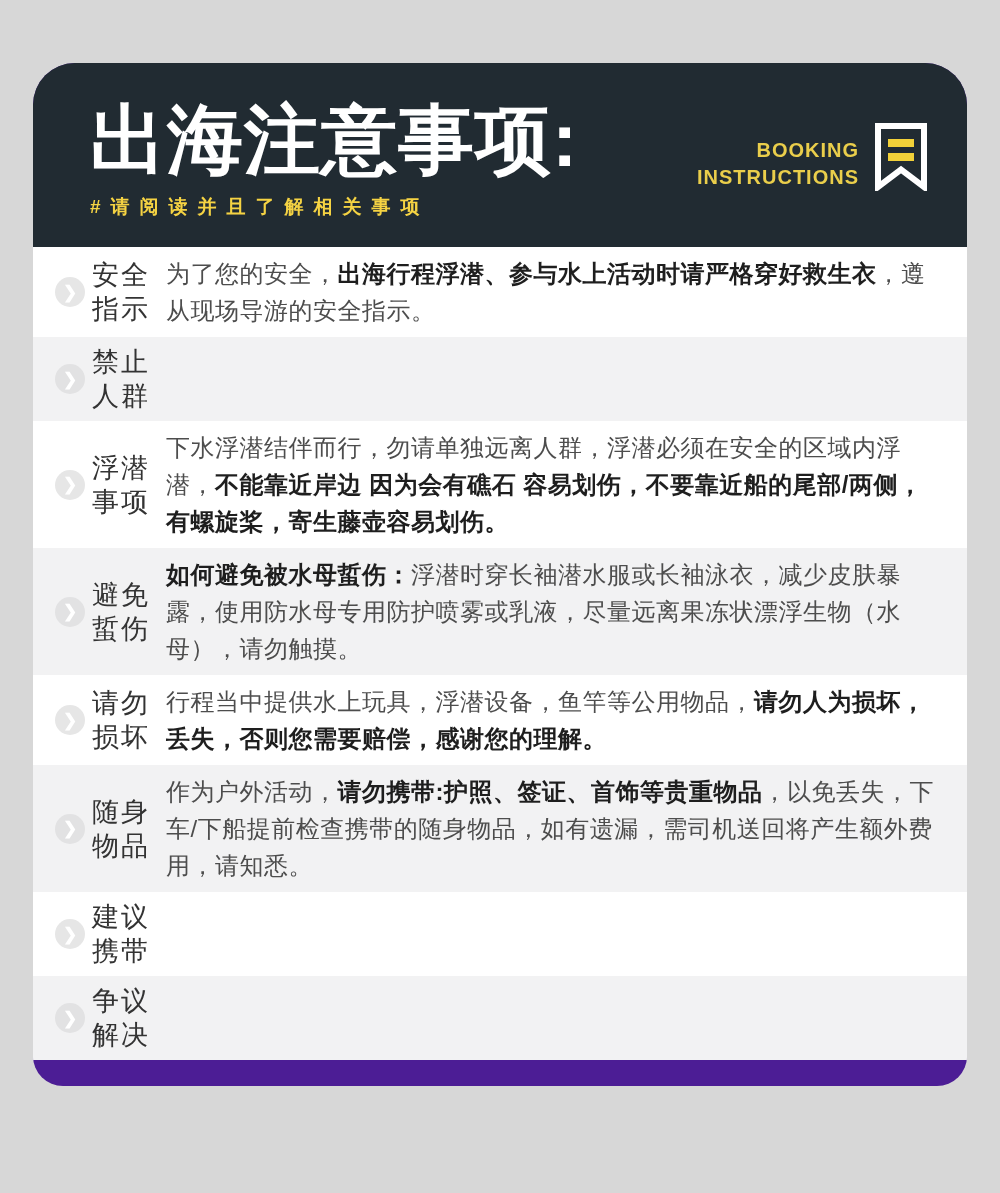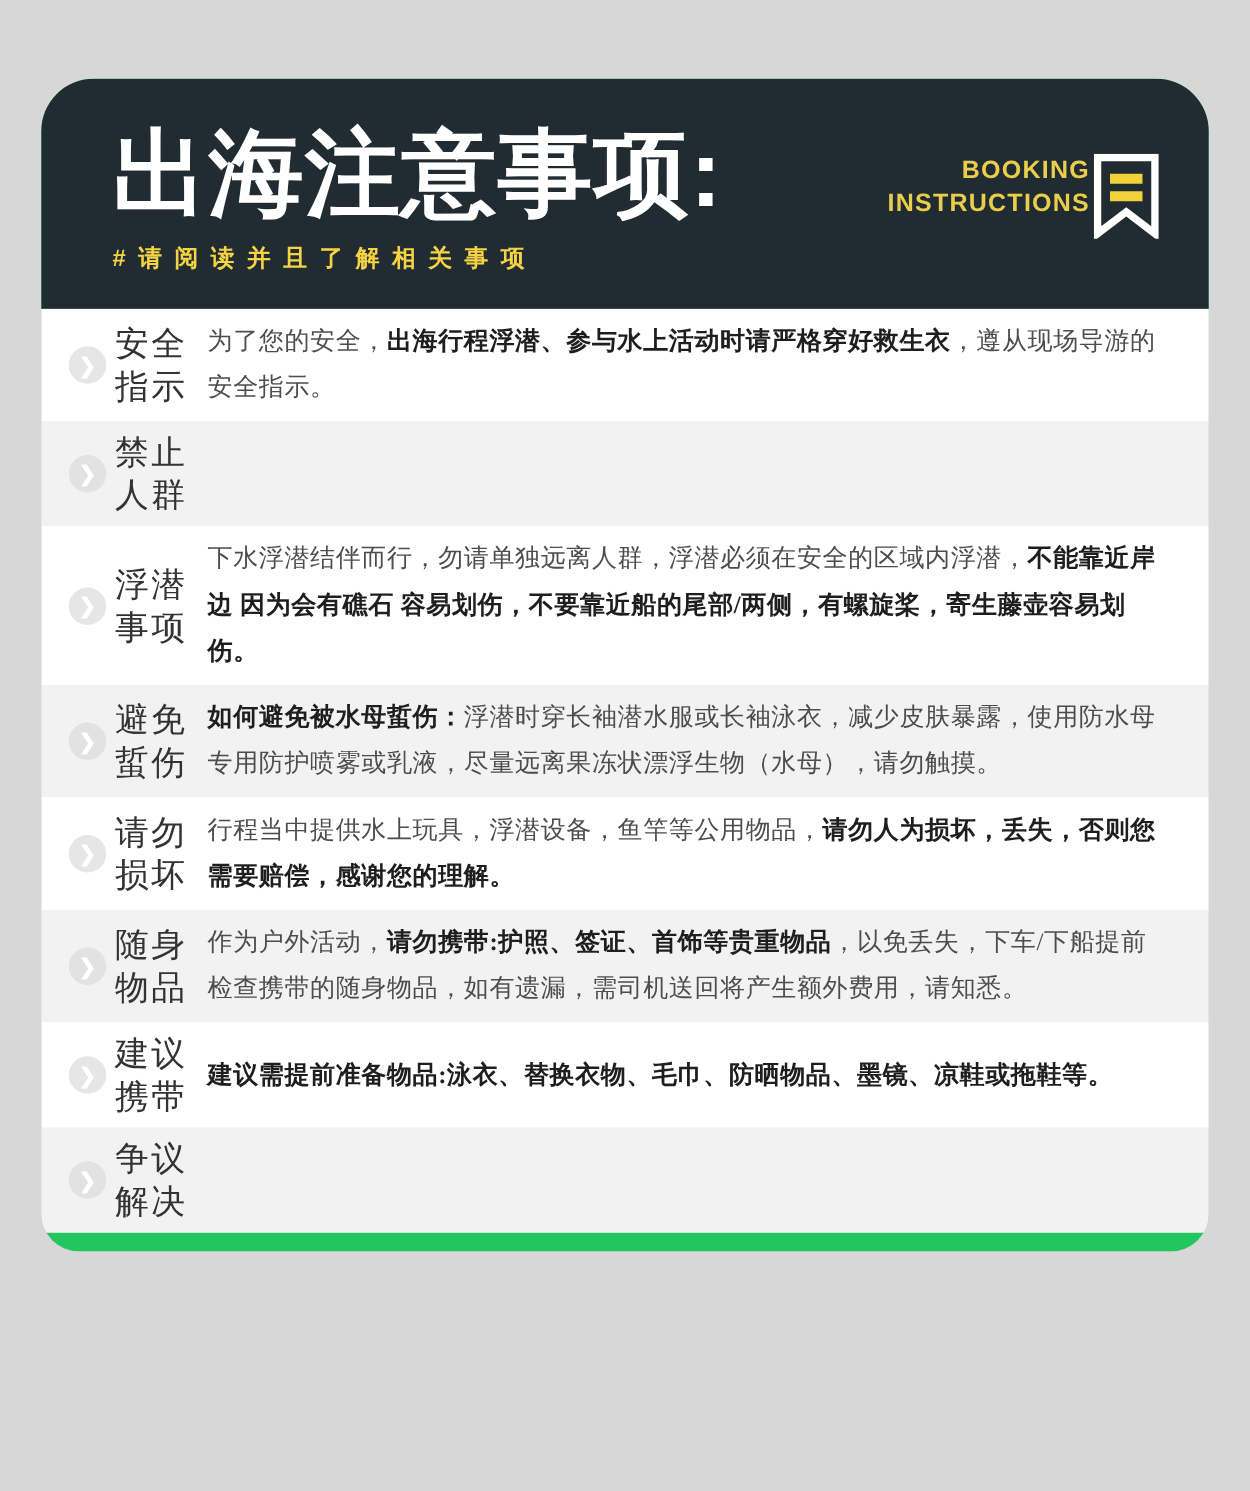--- a/index.html
+++ b/index.html
@@ -5,24 +5,24 @@
   html,body { margin:0; padding:0; }
   body {
     width:1000px; height:1193px;
     background:#d7d7d7;
     font-family:"Liberation Sans", sans-serif;
     position:relative;
     overflow:hidden;
   }
   .card {
     position:absolute; left:33px; top:63px; width:934px;
-    background:#22c55e;
+    background:#4c1d95;
     border-radius:42px 42px 30px 30px;
     overflow:hidden;
-    padding-bottom:15px;
+    padding-bottom:26px;
     box-sizing:border-box;
   }
   .header {
     background:#212b32;
     padding:34px 42px 26px 57px;
     position:relative;
     box-sizing:border-box;
     height:184px;
   }
   .title {
@@ -36,21 +36,21 @@
   .subtitle {
     margin-top:12px;
     color:#f5d343;
     font-size:19px;
     font-weight:700;
     letter-spacing:10px;
     white-space:nowrap;
   }
   .header-right {
     position:absolute; top:60px; right:40px;
-    display:flex; align-items:flex-start; gap:3px;
+    display:flex; align-items:flex-end; gap:16px;
   }
   .booking {
     text-align:right;
     color:#eace4b;
     font-size:20px;
     font-weight:600;
     letter-spacing:1px;
     line-height:27px;
   }
   .rows { background:#ffffff; }
@@ -75,25 +75,24 @@
     flex:0 0 66px;
     font-size:27px;
     font-weight:400;
     color:#333333;
     line-height:34px;
     margin-right:8px;
   }
   .label span { display:block; letter-spacing:2px; white-space:nowrap; }
   .body {
     flex:1; margin:0;
-    font-size:20px;
+    font-size:24px;
     line-height:37px;
     color:#4d4d4d;
     letter-spacing:0.5px;
-    font-family:Liberation Serif, serif;
   }
   .body b { font-weight:800; color:#1e1e1e; }
   .bookmark { display:block; }
 </style>
 </head>
 <body>
 
 <div class="card">
 
   <div class="header">
@@ -166,21 +165,20 @@
       </div>
       <p class="body"><span>作为户外活动，</span><b>请勿携带:护照、签证、首饰等贵重物品</b><span>，以免丢失，下车/下船提前检查携带的随身物品，如有遗漏，需司机送回将产生额外费用，请知悉。</span></p>
     </section>
 
     <section class="row">
       <span class="chev">❯</span>
       <div class="label">
         <span>建议</span>
         <span>携带</span>
       </div>
-      <p class="body"><b>建议需提前准备物品:泳衣、替换衣物、毛巾、防晒物品、墨镜、凉鞋或拖鞋等。</b></p>
     </section>
 
     <section class="row shaded">
       <span class="chev">❯</span>
       <div class="label">
         <span>争议</span>
         <span>解决</span>
       </div>
     </section>
 

